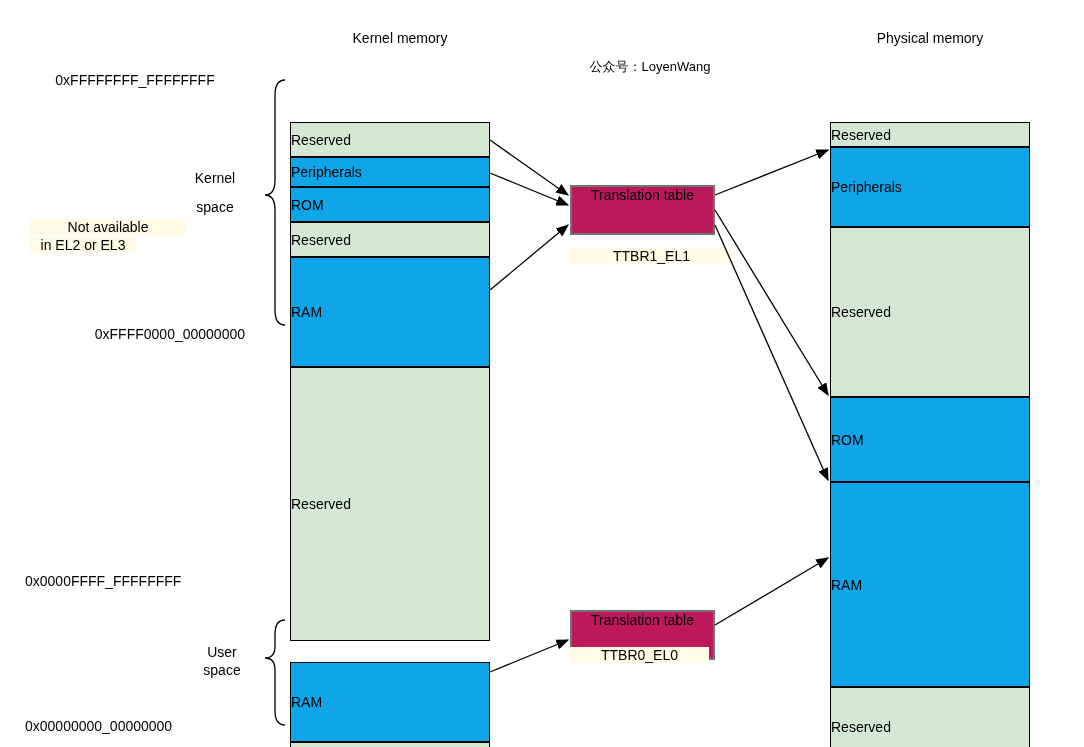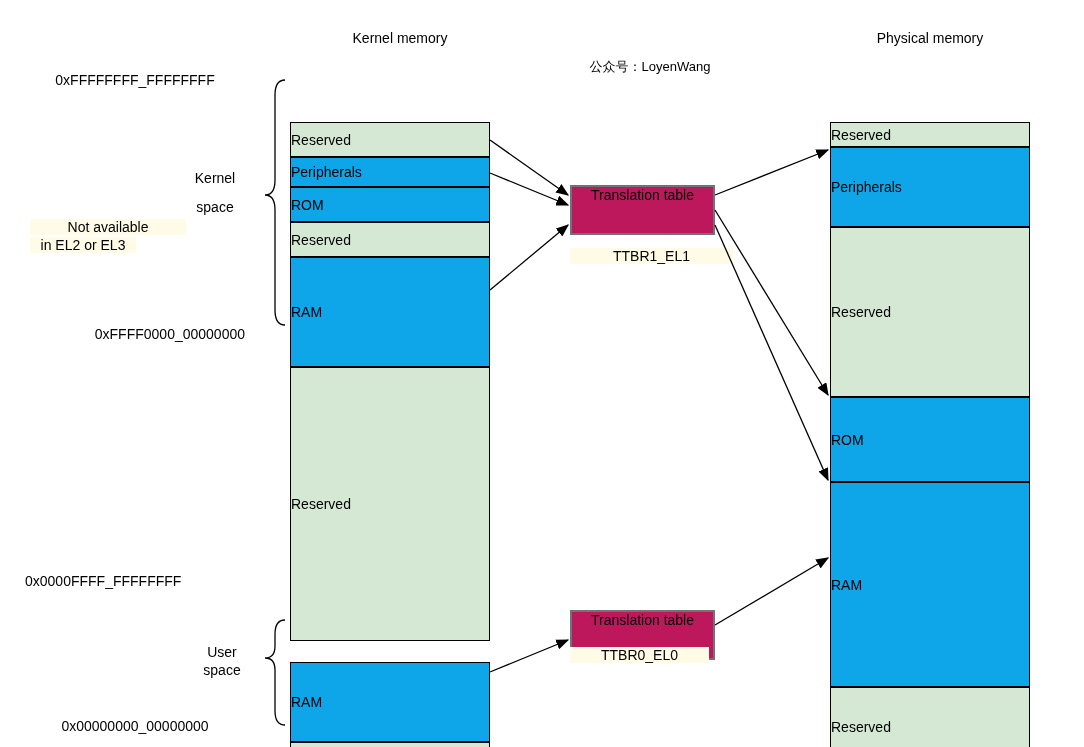--- a/index.html
+++ b/index.html
@@ -49,21 +49,21 @@
 </head>
 <body>
 
 <div class="label" style="left:320px; top:30px; width:160px;">Kernel memory</div>
 <div class="label" style="left:850px; top:30px; width:160px;">Physical memory</div>
 <div class="label" style="left:550px; top:58px; width:200px; font-size:13px;">公众号：LoyenWang</div>
 
 <div class="label" style="left:25px; top:72px; width:220px; ">0xFFFFFFFF_FFFFFFFF</div>
 <div class="label" style="left:25px; top:326px; width:220px; text-align:right;">0xFFFF0000_00000000</div>
 <div class="label" style="left:25px; top:573px; width:220px; text-align:left;">0x0000FFFF_FFFFFFFF</div>
-<div class="label" style="left:25px; top:718px; width:220px; text-align:center;">0x00000000_00000000</div>
+<div class="label" style="left:25px; top:718px; width:220px; text-align:left;">0x00000000_00000000</div>
 
 <div class="label label-bg" style="left:30px; top:219px; width:156px;">Not available</div>
 <div class="label label-bg" style="left:30px; top:237px; width:106px;">in EL2 or EL3</div>
 
 <div class="label" style="left:170px; top:170px; width:90px;">Kernel</div>
 <div class="label" style="left:170px; top:199px; width:90px;">space</div>
 
 <div class="label" style="left:182px; top:644px; width:80px;">User</div>
 <div class="label" style="left:182px; top:662px; width:80px;">space</div>
 

